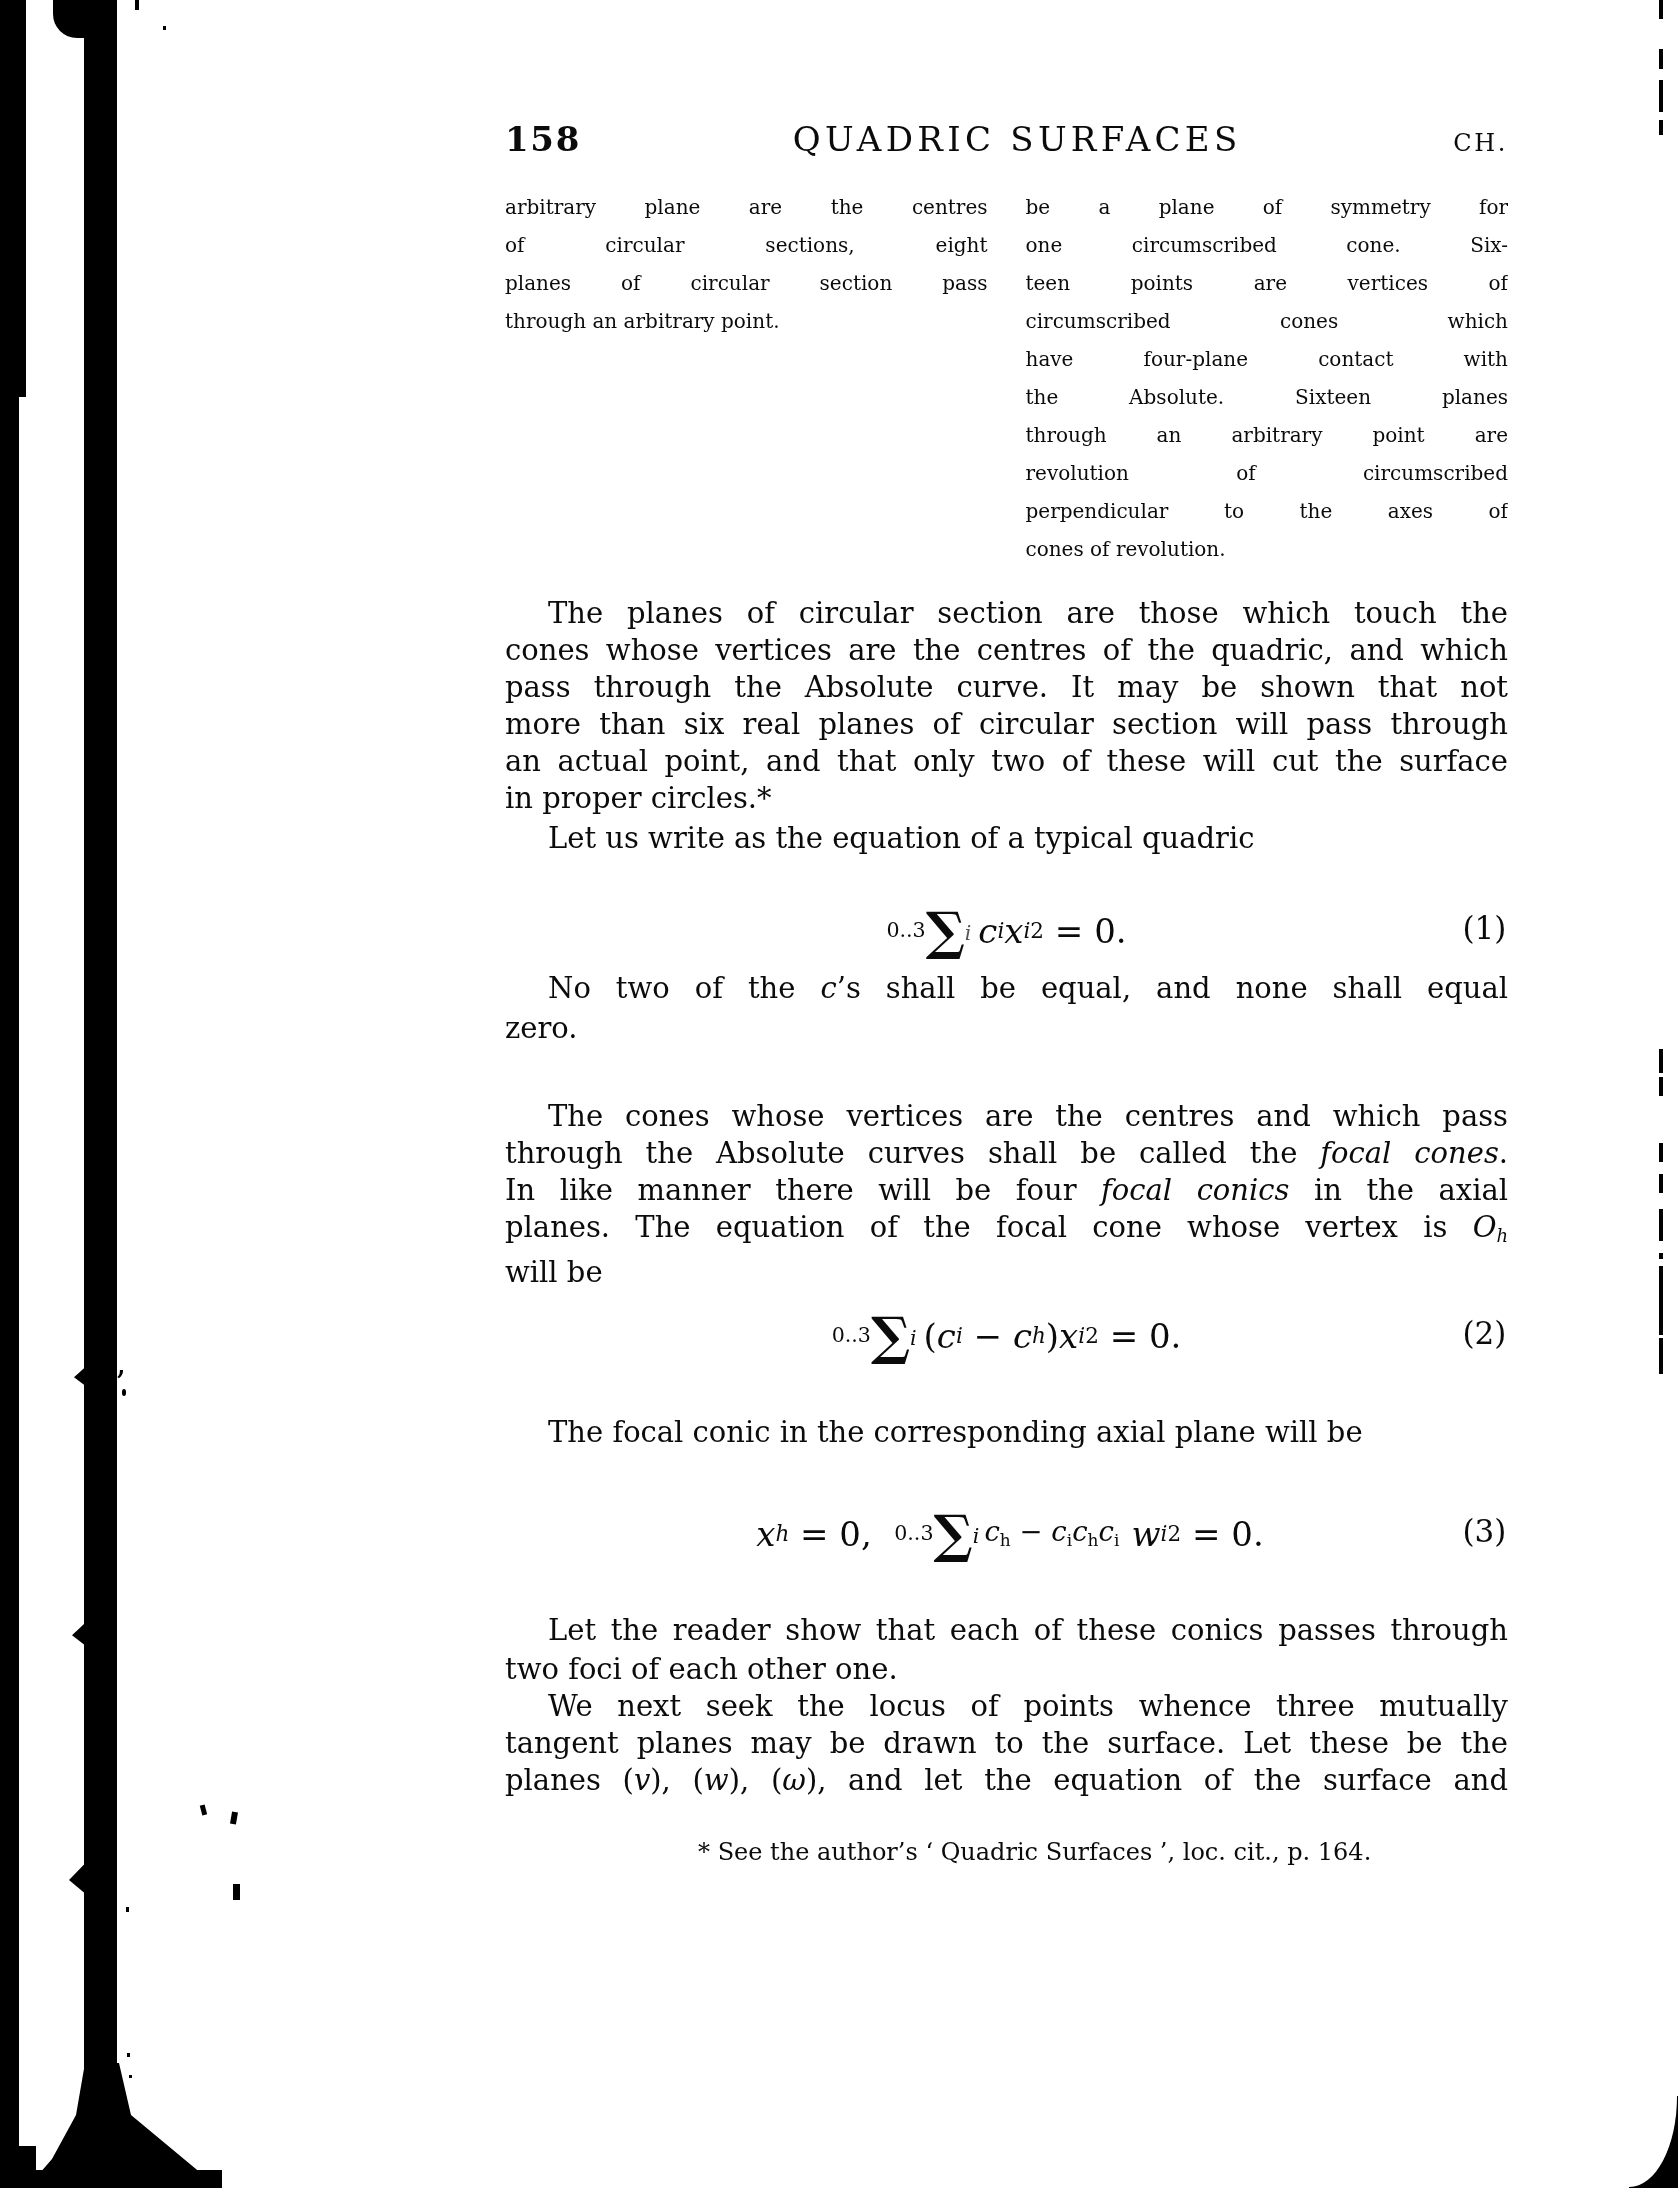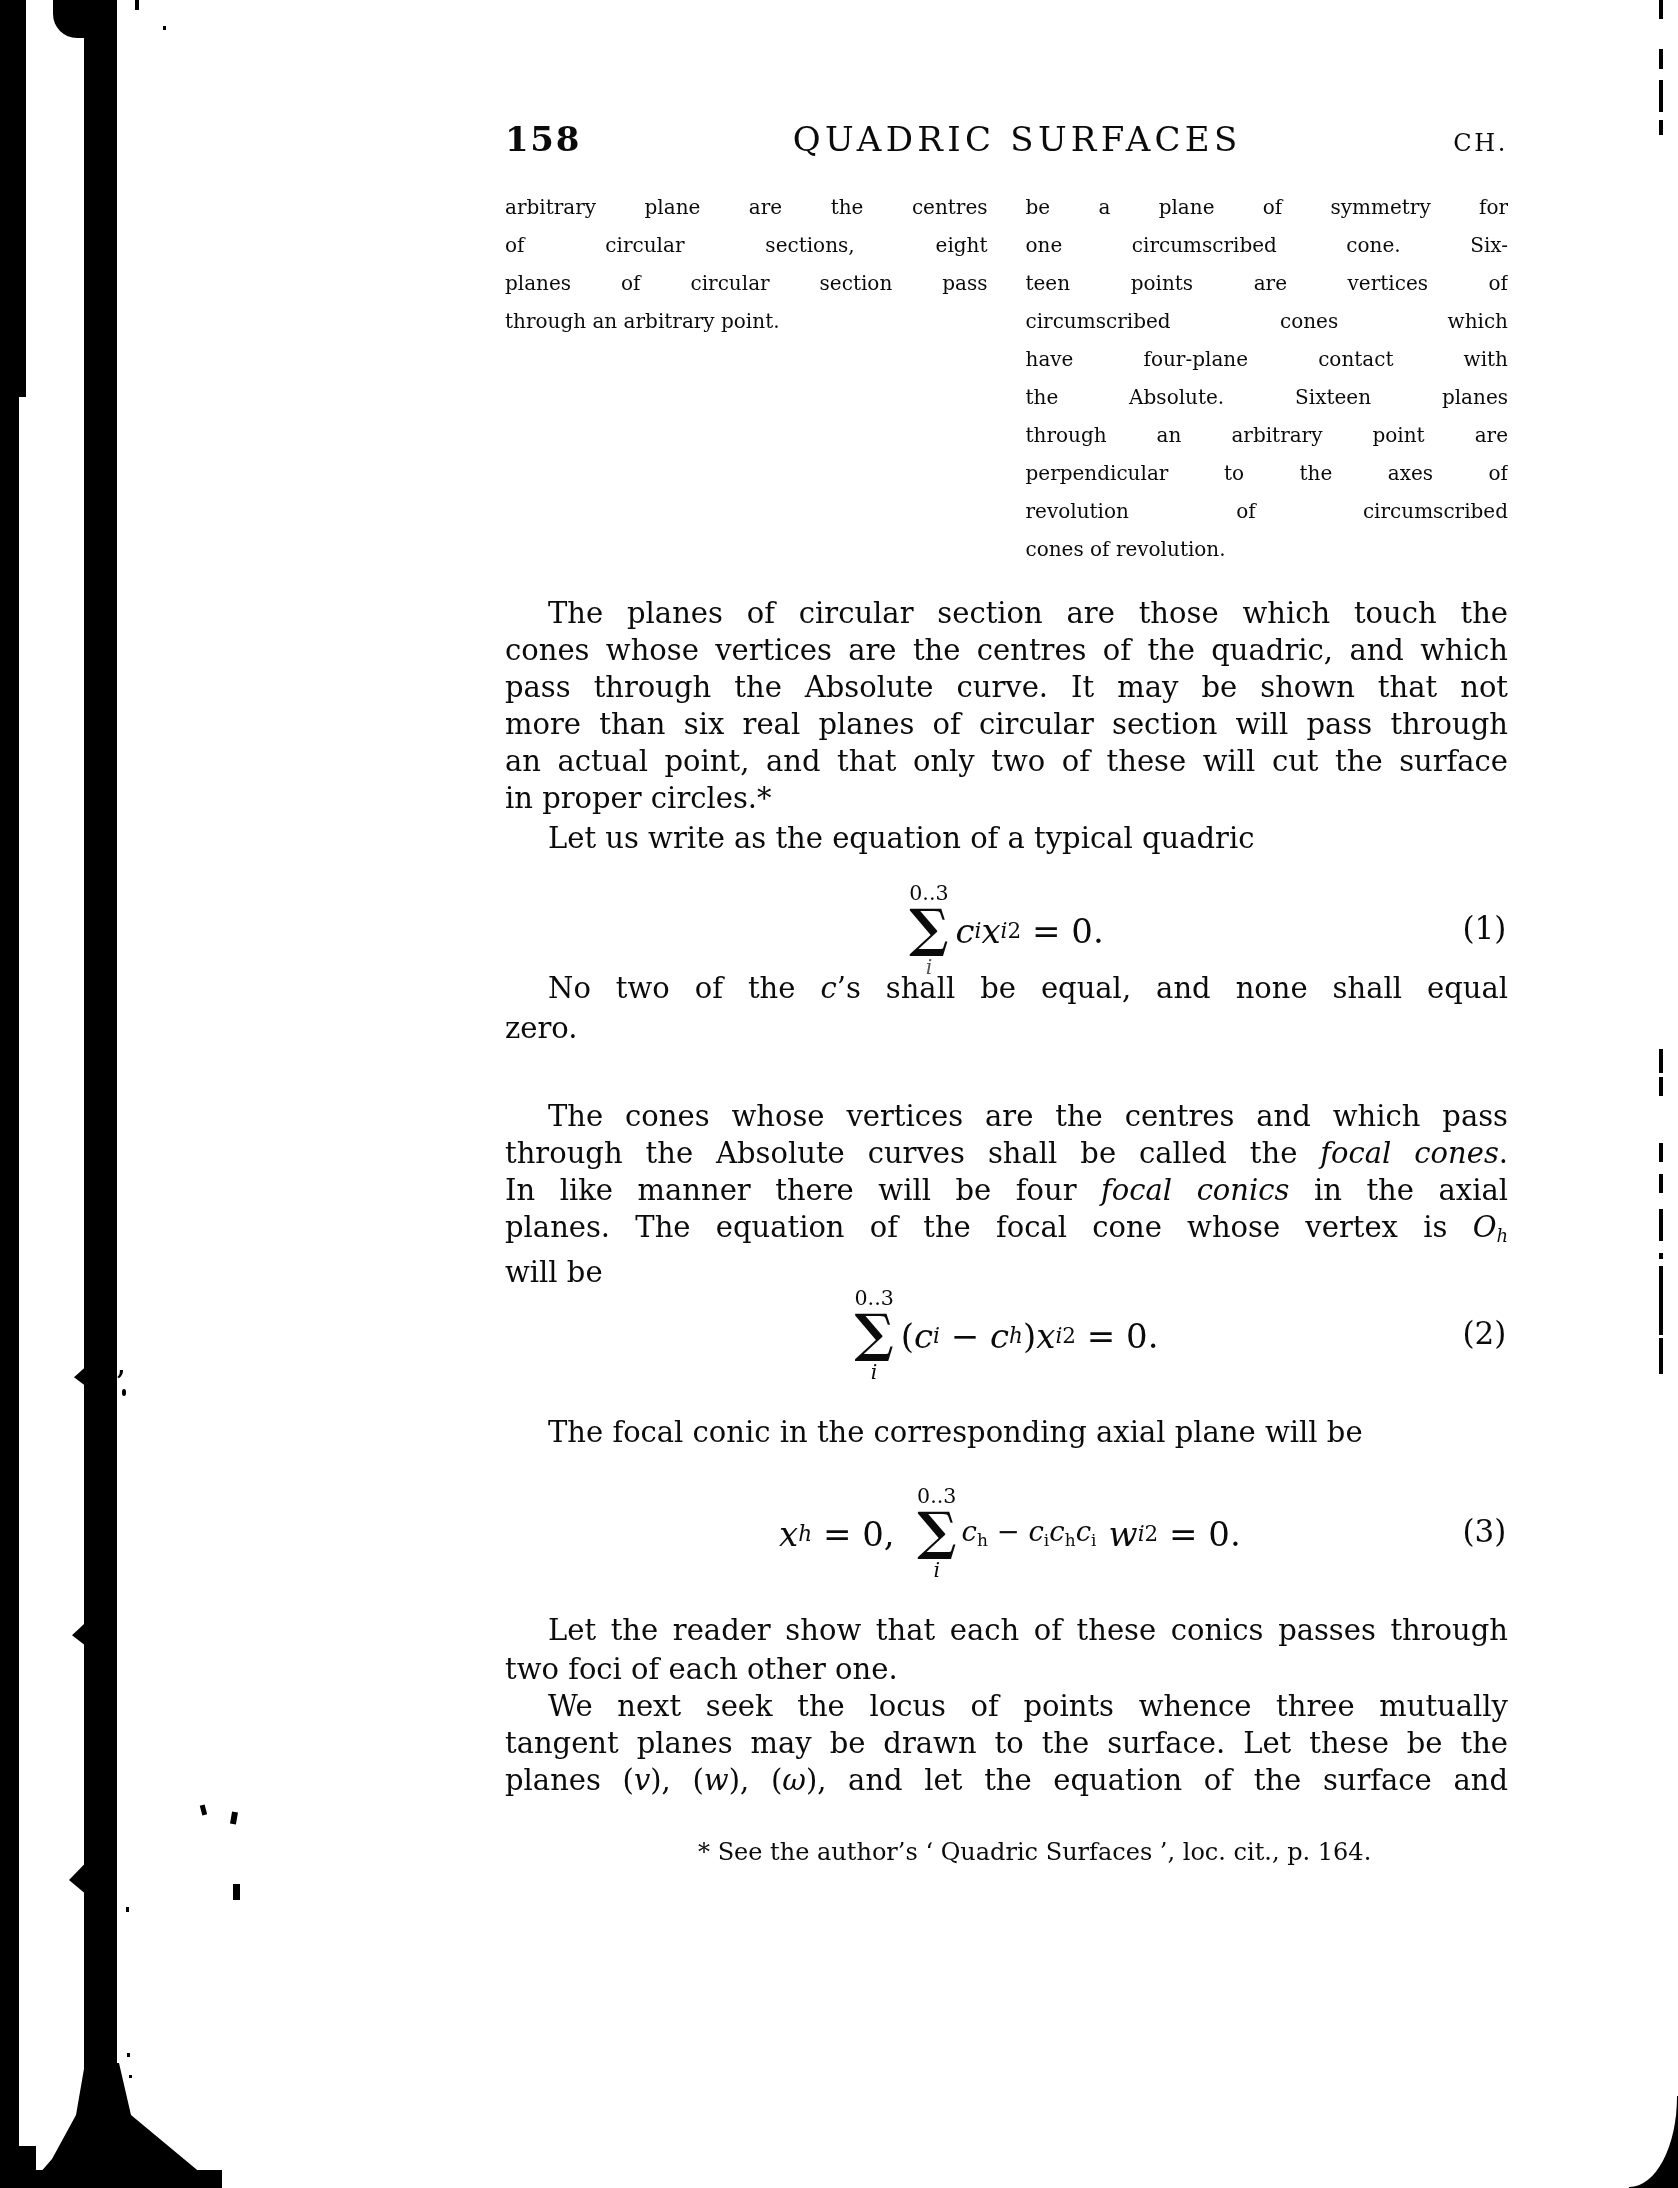--- a/index.html
+++ b/index.html
@@ -30,21 +30,21 @@
   .para{left:505px;width:1003px;font-size:29px;line-height:37px;}
   .tline{overflow:hidden;}
   .tline.j{text-align:justify;text-align-last:justify;}
   .tline.ind{text-indent:43px;}
   .em{font-style:italic;}
   .msub{font-size:0.62em;vertical-align:-0.28em;}
 
   
   .equation{left:505px;width:1003px;height:120px;}
   .eqrow{display:flex;justify-content:center;align-items:center;height:103px;}
-  .sumblock{display:inline-flex;flex-direction:column;align-items:center;line-height:1;}
+  .sumblock{display:inline-flex;flex-direction:row;align-items:center;line-height:1;}
   .limit{font-size:20.6px;line-height:1;}
   .limit.lower{font-style:italic;margin-top:5.2px;}
   .limit.faint{color:#555;}
   .sigma{font-size:52px;font-weight:700;line-height:0.92;}
   .eqbody{font-size:34px;margin-left:6.9px;display:inline-flex;align-items:center;white-space:pre;}
   .eqbody .v{font-style:italic;}
   .eqbody sub{font-size:21.5px;font-style:italic;vertical-align:-6.9px;line-height:0;}
   .eqbody sup{font-size:21.5px;vertical-align:12px;line-height:0;}
   .eqnum{position:absolute;right:1.7px;top:31px;font-size:31px;}
   .frac{display:inline-flex;flex-direction:row;align-items:center;font-size:27.5px;line-height:1.05;margin:0 5.2px;}
@@ -90,22 +90,22 @@
         <div class="tline">through an arbitrary point.</div>
       </div>
     <div class="col">
         <div class="tline j">be a plane of symmetry for</div>
         <div class="tline j">one circumscribed cone.  Six-</div>
         <div class="tline j">teen points are vertices of</div>
         <div class="tline j">circumscribed cones which</div>
         <div class="tline j">have four-plane contact with</div>
         <div class="tline j">the Absolute.  Sixteen planes</div>
         <div class="tline j">through an arbitrary point are</div>
+        <div class="tline j">revolution of circumscribed</div>
         <div class="tline j">perpendicular to the axes of</div>
-        <div class="tline j">revolution of circumscribed</div>
         <div class="tline">cones of revolution.</div>
       </div>
   </div>
 
   <div class="abs para" style="top:595px;">
       <div class="tline j ind">The planes of circular section are those which touch the</div>
       <div class="tline j">cones whose vertices are the centres of the quadric, and which</div>
       <div class="tline j">pass through the Absolute curve.  It may be shown that not</div>
       <div class="tline j">more than six real planes of circular section will pass through</div>
       <div class="tline j">an actual point, and that only two of these will cut the surface</div>

